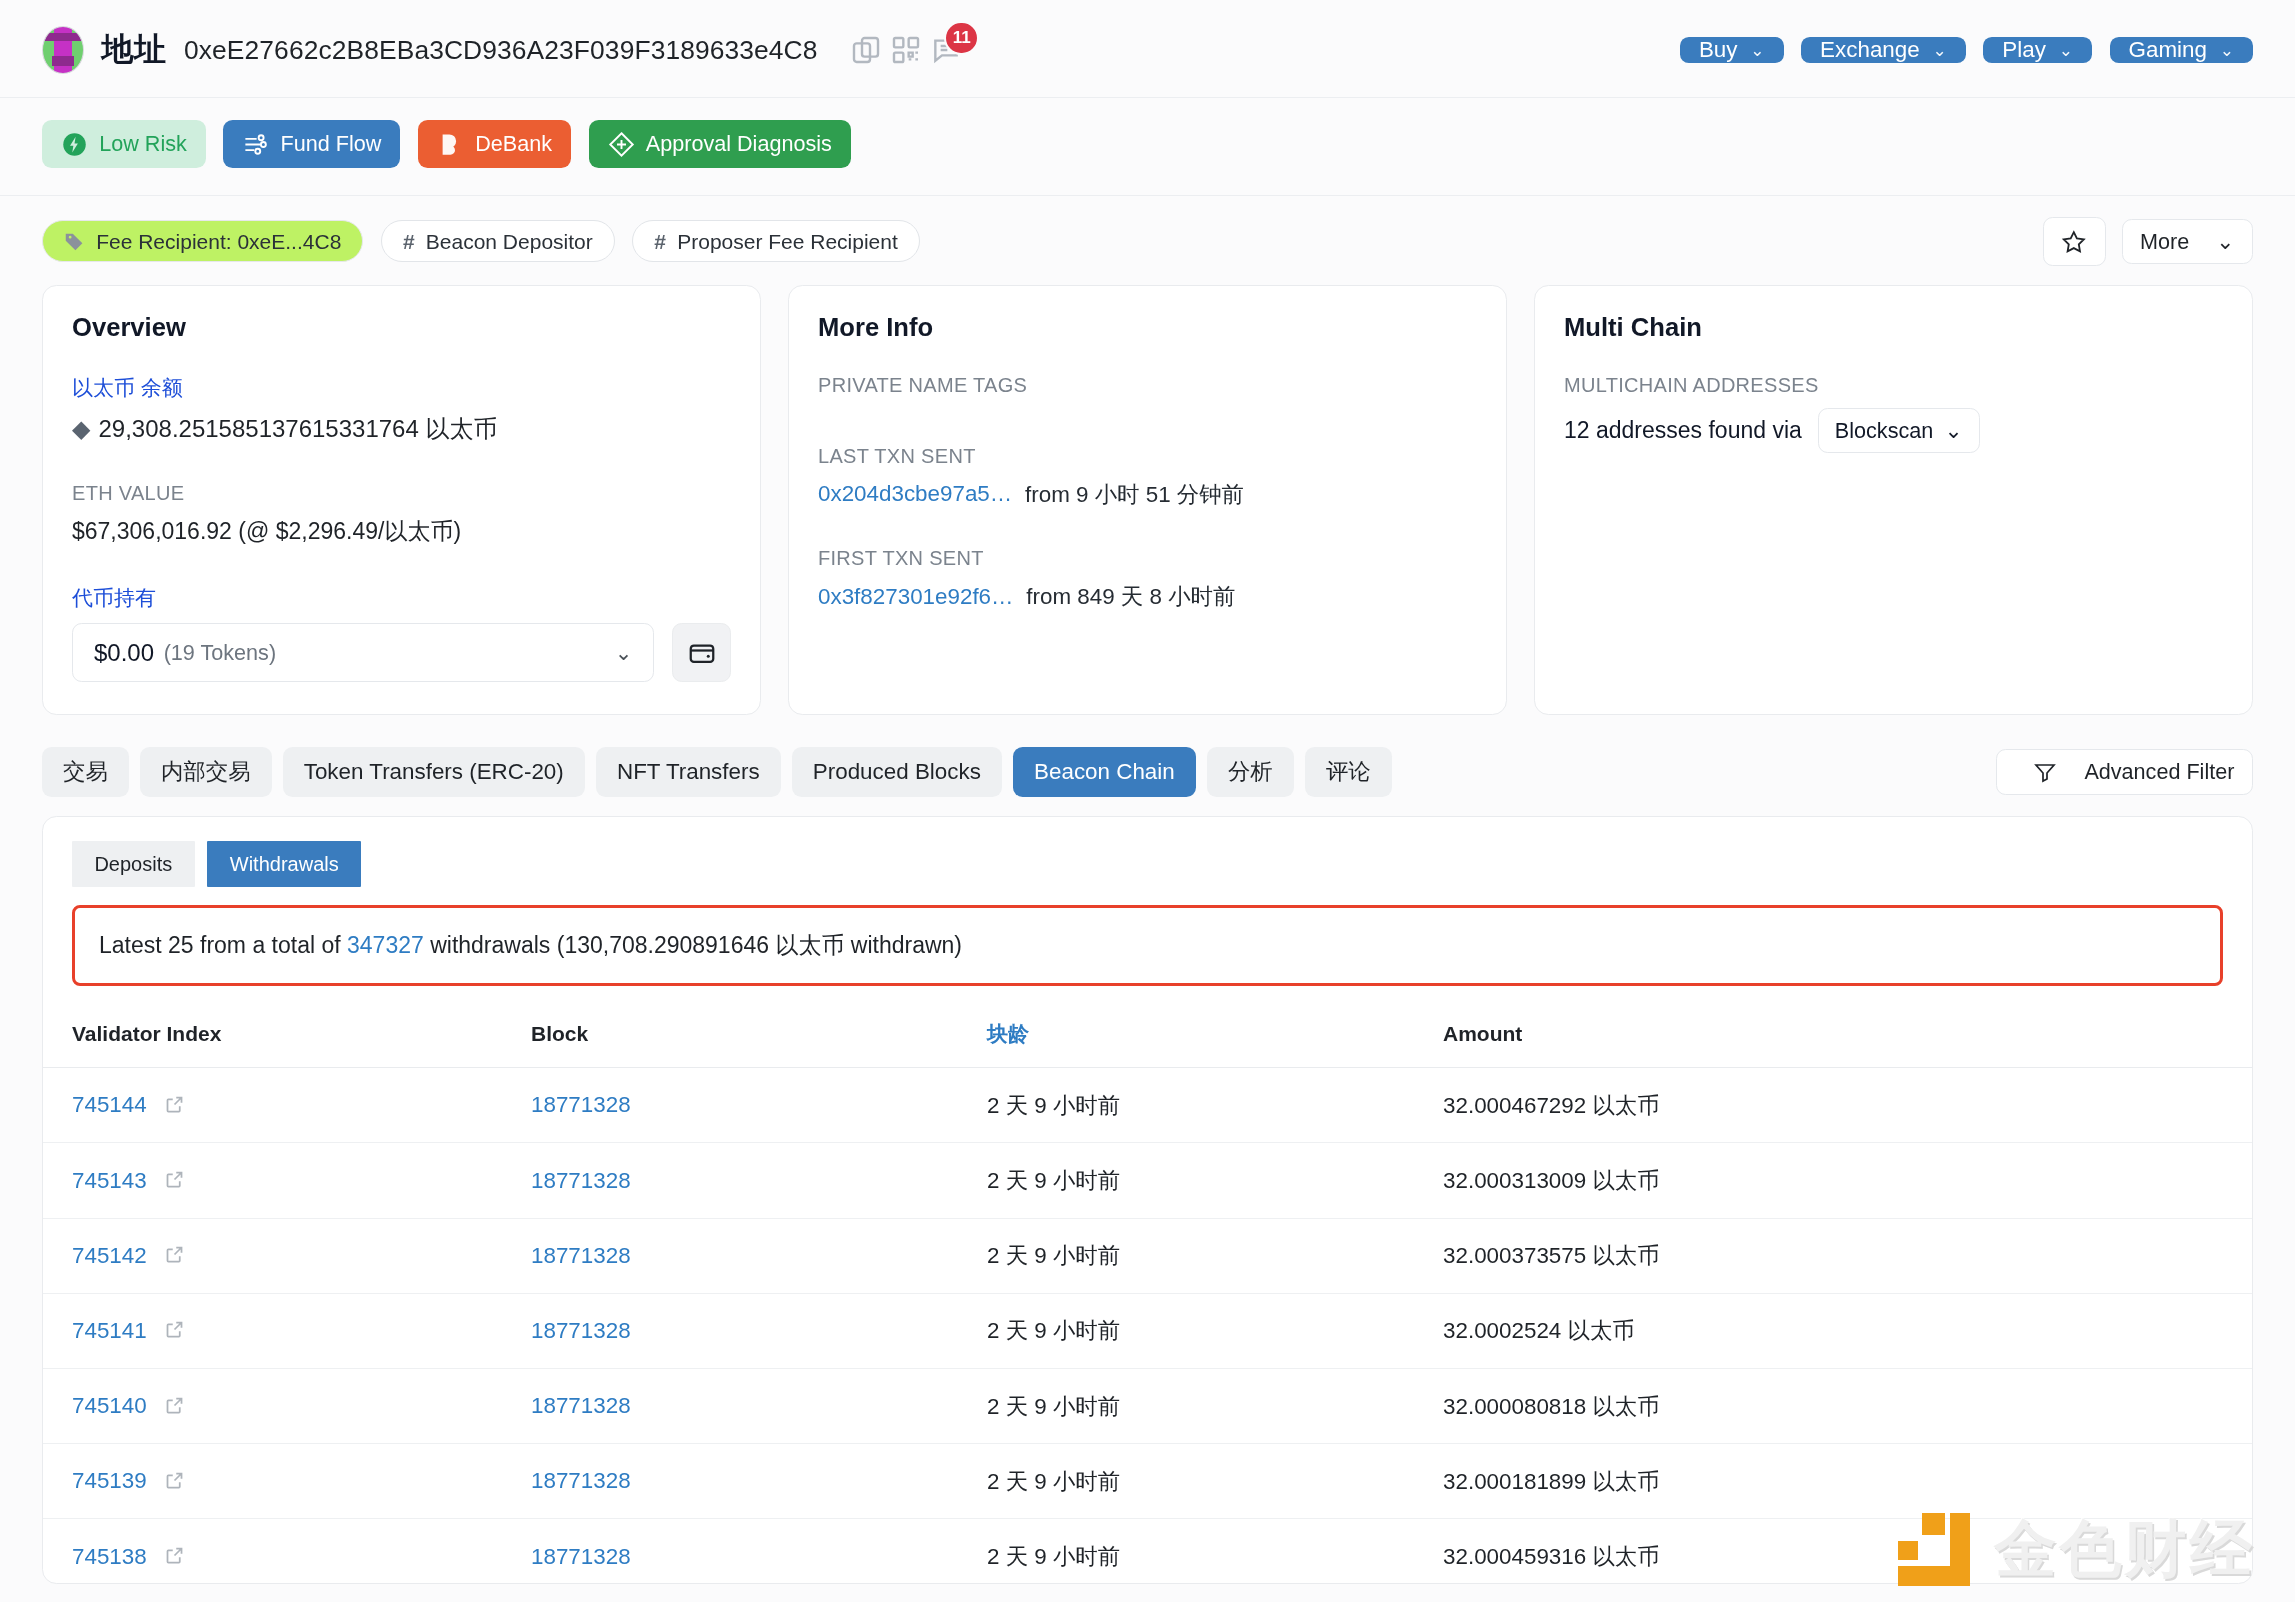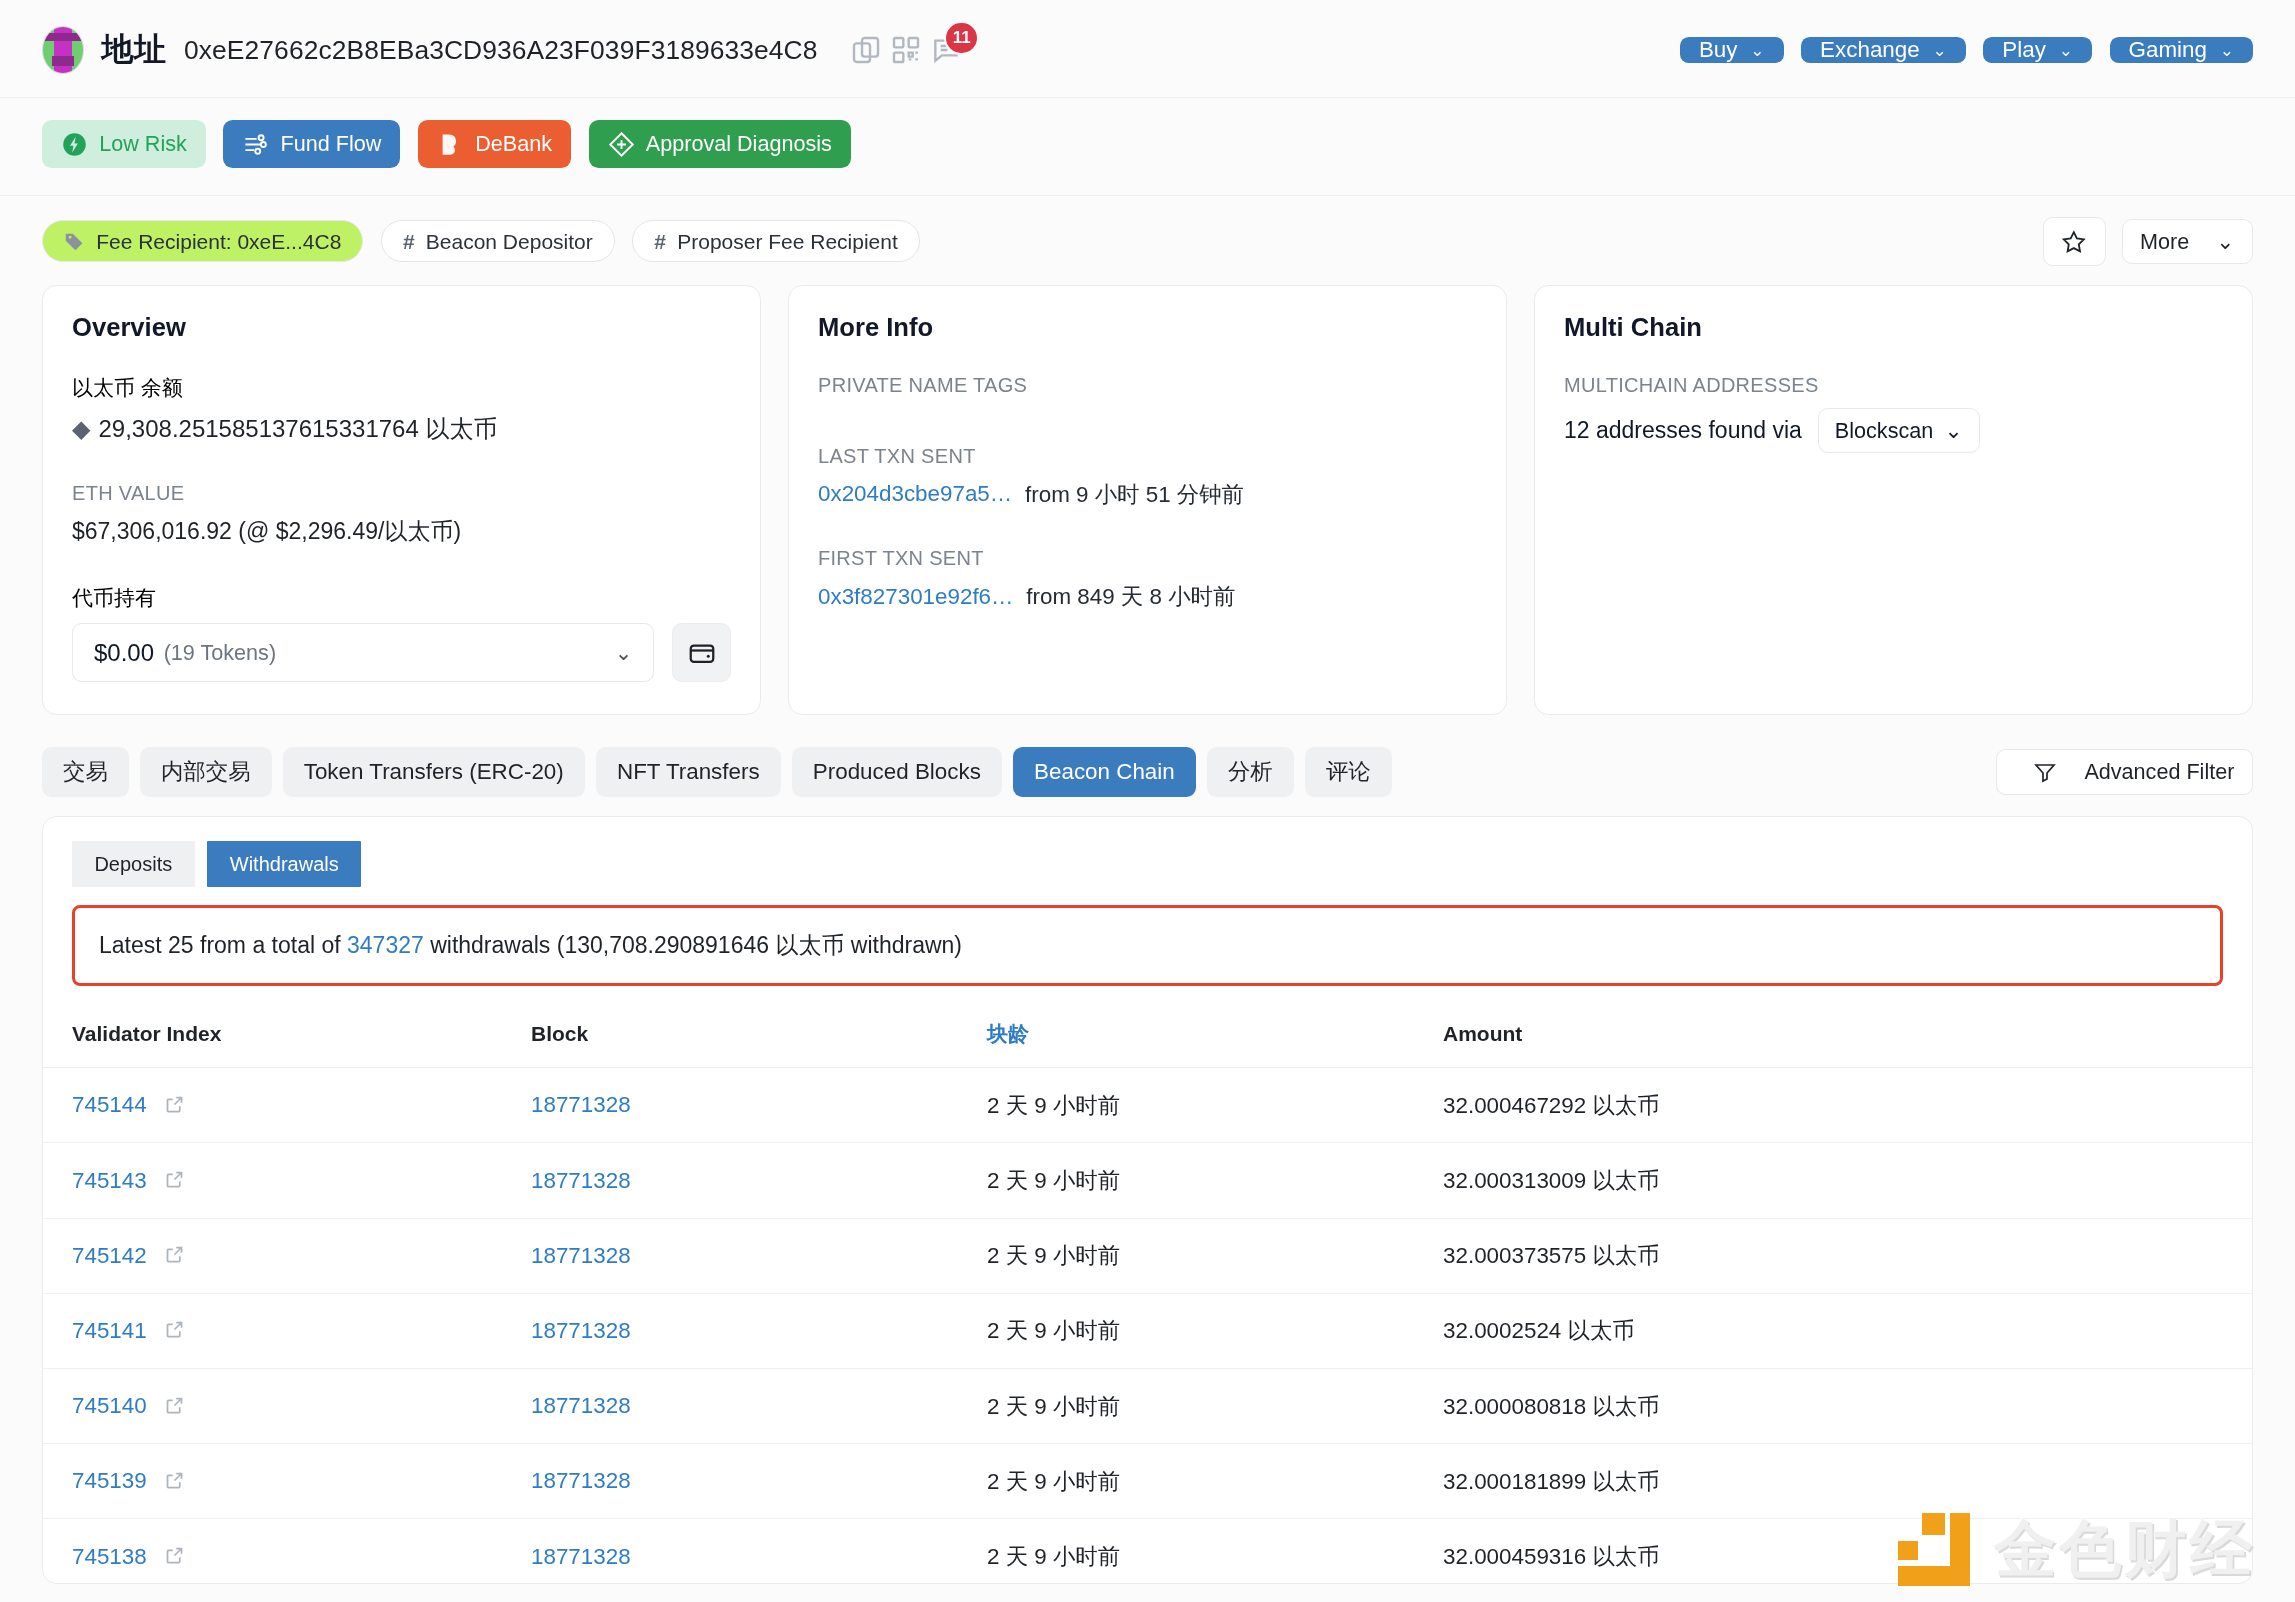--- a/index.html
+++ b/index.html
@@ -102,21 +102,21 @@
   .cards {
     display: grid; grid-template-columns: 1fr 1fr 1fr;
     gap: 27px; padding: 19px 42px 0 42px;
   }
   .card {
     background: #fff; border: 1.6px solid #e9ebee; border-radius: 14.4px;
     padding: 27px 29px 32px 29px; min-height: 392px;
   }
   .card-title { font-size: 25.6px; font-weight: 700; margin-bottom: 32px; }
   .lbl { font-size: 20px; color: #7b838d; letter-spacing: 0.3px; margin-bottom: 11.2px; }
-  .lbl-cn { font-size: 21px; color: #000000; margin-bottom: 11.2px; }
+  .lbl-cn { font-size: 21px; color: #1d4ed8; margin-bottom: 11.2px; }
   .val-big { font-size: 24px; color: #1f2328; display: flex; align-items: center; gap: 8px; }
   .eth-glyph { font-size: 24px; color: #5a6470; }
   .val { font-size: 23px; color: #1f2328; }
   .gap-lg { height: 37px; }
   .token-row { display: flex; gap: 17.6px; align-items: stretch; }
   .token-select {
     flex: 1; border: 1.6px solid #e5e8ec; border-radius: 9.6px; background: #fff;
     display: flex; align-items: center; padding: 14.4px 21px; font-size: 24px; cursor: pointer;
   }
   .token-select .sub { color: #6d757f; font-size: 21.6px; margin-left: 9.6px; }

